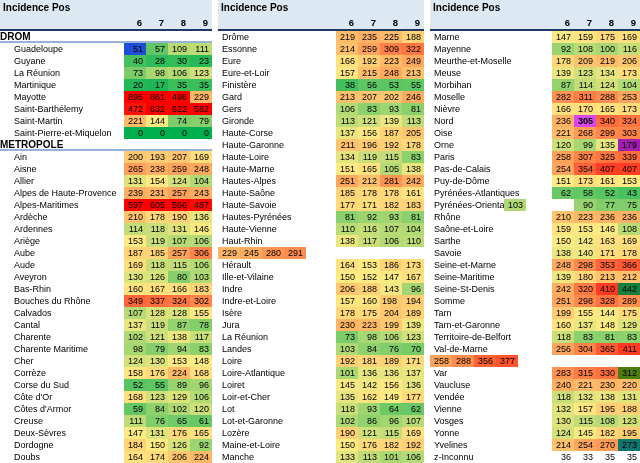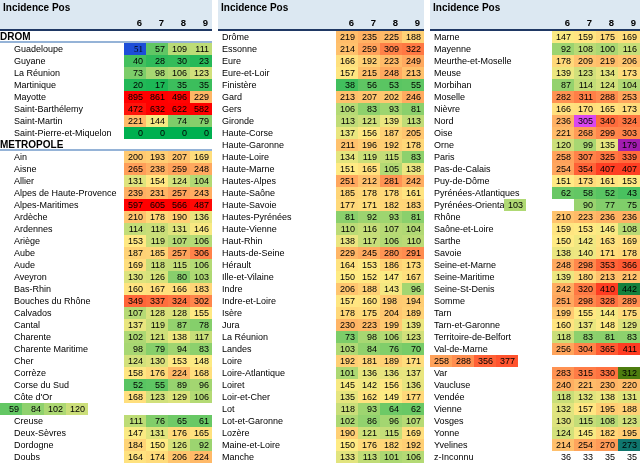--- a/index.html
+++ b/index.html
@@ -65,21 +65,21 @@
         <div class="name-h"></div>
         <div class="col-h">6</div>
         <div class="col-h">7</div>
         <div class="col-h">8</div>
         <div class="col-h">9</div>
       </div>
     <div class="t-body">
         <div class="group-h">DROM</div>
         <div class="row">
           <div class="name indent">Guadeloupe</div>
-          <div class="val" style="background: #1d4ed8; font-family: Liberation Serif, serif;">51</div>
+          <div class="val" style="background: #1d4ed8;">51</div>
           <div class="val" style="background: rgb(97, 198, 100);">57</div>
           <div class="val" style="background: rgb(185, 219, 118);">109</div>
           <div class="val" style="background: rgb(189, 220, 118);">111</div>
         </div>
         <div class="row">
           <div class="name indent">Guyane</div>
           <div class="val" style="background: rgb(68, 192, 94);">40</div>
           <div class="val" style="background: rgb(48, 187, 90);">28</div>
           <div class="val" style="background: rgb(51, 188, 90);">30</div>
           <div class="val" style="background: rgb(39, 185, 88);">23</div>
@@ -268,20 +268,21 @@
           <div class="val" style="background: rgb(163, 214, 113);">96</div>
         </div>
         <div class="row">
           <div class="name indent">Côte d'Or</div>
           <div class="val" style="background: rgb(255, 223, 125);">168</div>
           <div class="val" style="background: rgb(209, 224, 123);">123</div>
           <div class="val" style="background: rgb(219, 227, 125);">129</div>
           <div class="val" style="background: rgb(180, 218, 117);">106</div>
         </div>
         <div class="row">
+          <div class="name indent">Côtes d'Armor</div>
           <div class="val" style="background: rgb(100, 199, 100);">59</div>
           <div class="val" style="background: rgb(143, 209, 109);">84</div>
           <div class="val" style="background: rgb(173, 216, 115);">102</div>
           <div class="val" style="background: rgb(204, 223, 122);">120</div>
         </div>
         <div class="row">
           <div class="name indent">Creuse</div>
           <div class="val" style="background: rgb(189, 220, 118);">111</div>
           <div class="val" style="background: rgb(129, 206, 106);">76</div>
           <div class="val" style="background: rgb(111, 202, 103);">65</div>
@@ -441,21 +442,20 @@
           <div class="val" style="background: rgb(177, 217, 116);">104</div>
         </div>
         <div class="row">
           <div class="name">Haut-Rhin</div>
           <div class="val" style="background: rgb(235, 230, 128);">138</div>
           <div class="val" style="background: rgb(199, 222, 121);">117</div>
           <div class="val" style="background: rgb(180, 218, 117);">106</div>
           <div class="val" style="background: rgb(187, 219, 118);">110</div>
         </div>
         <div class="row">
-          <div class="name">Hauts-de-Seine</div>
           <div class="val" style="background: rgb(255, 182, 102);">229</div>
           <div class="val" style="background: rgb(255, 171, 96);">245</div>
           <div class="val" style="background: rgb(255, 148, 83);">280</div>
           <div class="val" style="background: rgb(255, 140, 79);">291</div>
         </div>
         <div class="row">
           <div class="name">Hérault</div>
           <div class="val" style="background: rgb(255, 226, 127);">164</div>
           <div class="val" style="background: rgb(255, 233, 131);">153</div>
           <div class="val" style="background: rgb(255, 211, 118);">186</div>
@@ -631,21 +631,21 @@
         <div class="row">
           <div class="name">Nièvre</div>
           <div class="val" style="background: rgb(255, 224, 126);">166</div>
           <div class="val" style="background: rgb(255, 222, 124);">170</div>
           <div class="val" style="background: rgb(255, 225, 126);">165</div>
           <div class="val" style="background: rgb(255, 220, 123);">173</div>
         </div>
         <div class="row">
           <div class="name">Nord</div>
           <div class="val" style="background: rgb(255, 177, 100);">236</div>
-          <div class="val" style="background: #d946ef;">305</div>
+          <div class="val" style="background: #d946ef; font-weight: bold;">305</div>
           <div class="val" style="background: rgb(255, 107, 60);">340</div>
           <div class="val" style="background: rgb(255, 118, 66);">324</div>
         </div>
         <div class="row">
           <div class="name">Oise</div>
           <div class="val" style="background: rgb(255, 187, 105);">221</div>
           <div class="val" style="background: rgb(255, 156, 87);">268</div>
           <div class="val" style="background: rgb(255, 135, 76);">299</div>
           <div class="val" style="background: rgb(255, 132, 74);">303</div>
         </div>

